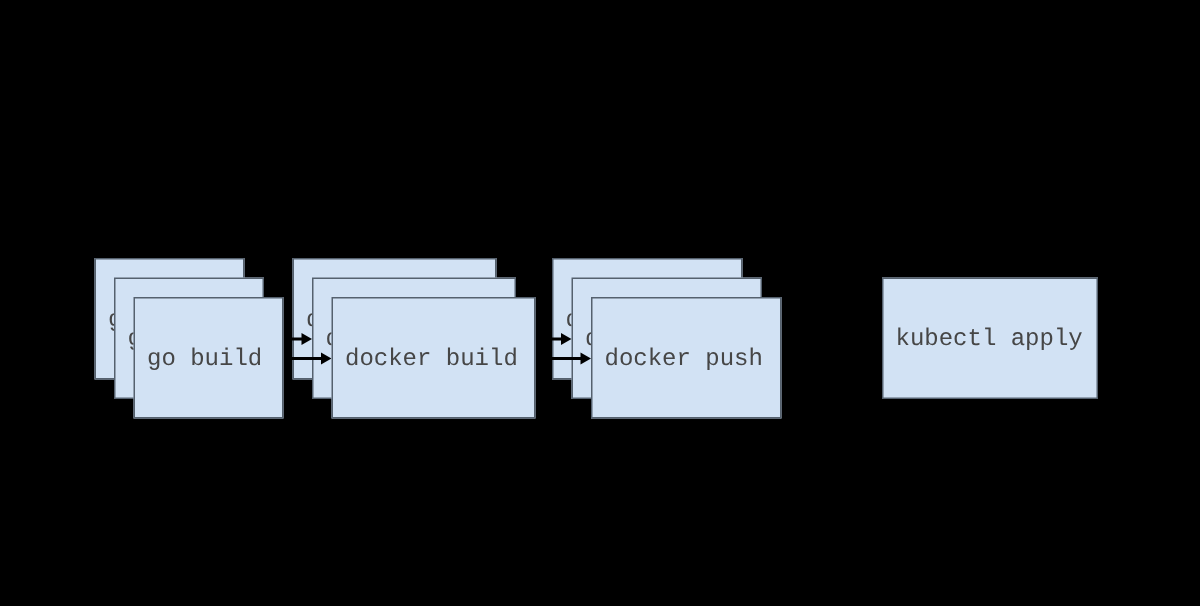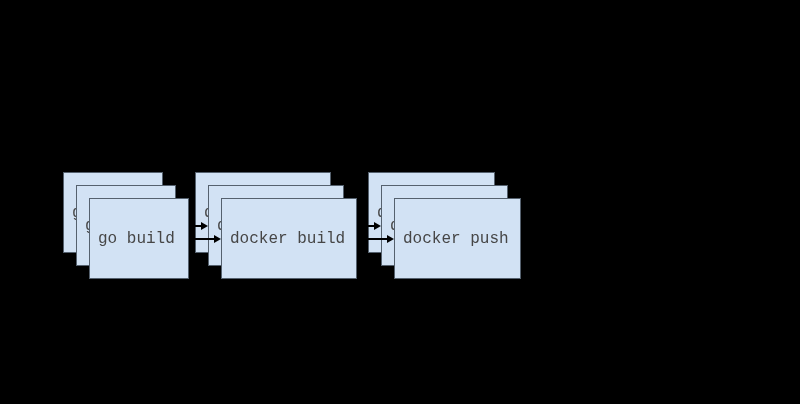--- a/index.html
+++ b/index.html
@@ -50,20 +50,21 @@
 <div id="diagram">
     <div class="box" style="left: 63px; top: 172px; width: 100px; height: 81px; background: rgb(210, 226, 244); border-color: rgb(85, 97, 110); z-index: 0;"><span style="color: rgb(70, 70, 70);">go build</span></div>
     <div class="box" style="left: 76px; top: 185px; width: 100px; height: 81px; background: rgb(210, 226, 244); border-color: rgb(85, 97, 110); z-index: 10;"><span style="color: rgb(70, 70, 70);">go build</span></div>
     <div class="box" style="left: 89px; top: 198px; width: 100px; height: 81px; background: rgb(210, 226, 244); border-color: rgb(85, 97, 110); z-index: 20;"><span style="color: rgb(70, 70, 70);">go build</span></div>
     <div class="box" style="left: 195px; top: 172px; width: 136px; height: 81px; background: rgb(210, 226, 244); border-color: rgb(85, 97, 110); z-index: 0;"><span style="color: rgb(70, 70, 70);">docker build</span></div>
     <div class="box" style="left: 208px; top: 185px; width: 136px; height: 81px; background: rgb(210, 226, 244); border-color: rgb(85, 97, 110); z-index: 10;"><span style="color: rgb(70, 70, 70);">docker build</span></div>
     <div class="box" style="left: 221px; top: 198px; width: 136px; height: 81px; background: rgb(210, 226, 244); border-color: rgb(85, 97, 110); z-index: 20;"><span style="color: rgb(70, 70, 70);">docker build</span></div>
     <div class="box" style="left: 368px; top: 172px; width: 127px; height: 81px; background: rgb(210, 226, 244); border-color: rgb(85, 97, 110); z-index: 0;"><span style="color: rgb(70, 70, 70);">docker push</span></div>
     <div class="box" style="left: 381px; top: 185px; width: 127px; height: 81px; background: rgb(210, 226, 244); border-color: rgb(85, 97, 110); z-index: 10;"><span style="color: rgb(70, 70, 70);">docker push</span></div>
     <div class="box" style="left: 394px; top: 198px; width: 127px; height: 81px; background: rgb(210, 226, 244); border-color: rgb(85, 97, 110); z-index: 20;"><span style="color: rgb(70, 70, 70);">docker push</span></div>
+    <div class="box" style="left: 588px; top: 185px; width: 144px; height: 81px; background: rgb(210, 226, 244); border-color: rgb(85, 97, 110); z-index: 0;"><span style="color: rgb(70, 70, 70);">kubectl apply</span></div>
     <div class="arrow-line" style="left: 176px; width: 26px; top: 224.5px; background: rgb(0, 0, 0); z-index: 15;"></div>
     <div class="arrow-head" style="left: 201px; top: 221.5px; border-left: 7px solid rgb(0, 0, 0); z-index: 15;"></div>
     <div class="arrow-line" style="left: 189px; width: 26px; top: 237.5px; background: rgb(0, 0, 0); z-index: 15;"></div>
     <div class="arrow-head" style="left: 214px; top: 234.5px; border-left: 7px solid rgb(0, 0, 0); z-index: 15;"></div>
     <div class="arrow-line" style="left: 344px; width: 31px; top: 224.5px; background: rgb(0, 0, 0); z-index: 15;"></div>
     <div class="arrow-head" style="left: 374px; top: 221.5px; border-left: 7px solid rgb(0, 0, 0); z-index: 15;"></div>
     <div class="arrow-line" style="left: 357px; width: 31px; top: 237.5px; background: rgb(0, 0, 0); z-index: 15;"></div>
     <div class="arrow-head" style="left: 387px; top: 234.5px; border-left: 7px solid rgb(0, 0, 0); z-index: 15;"></div>
   </div>
 

